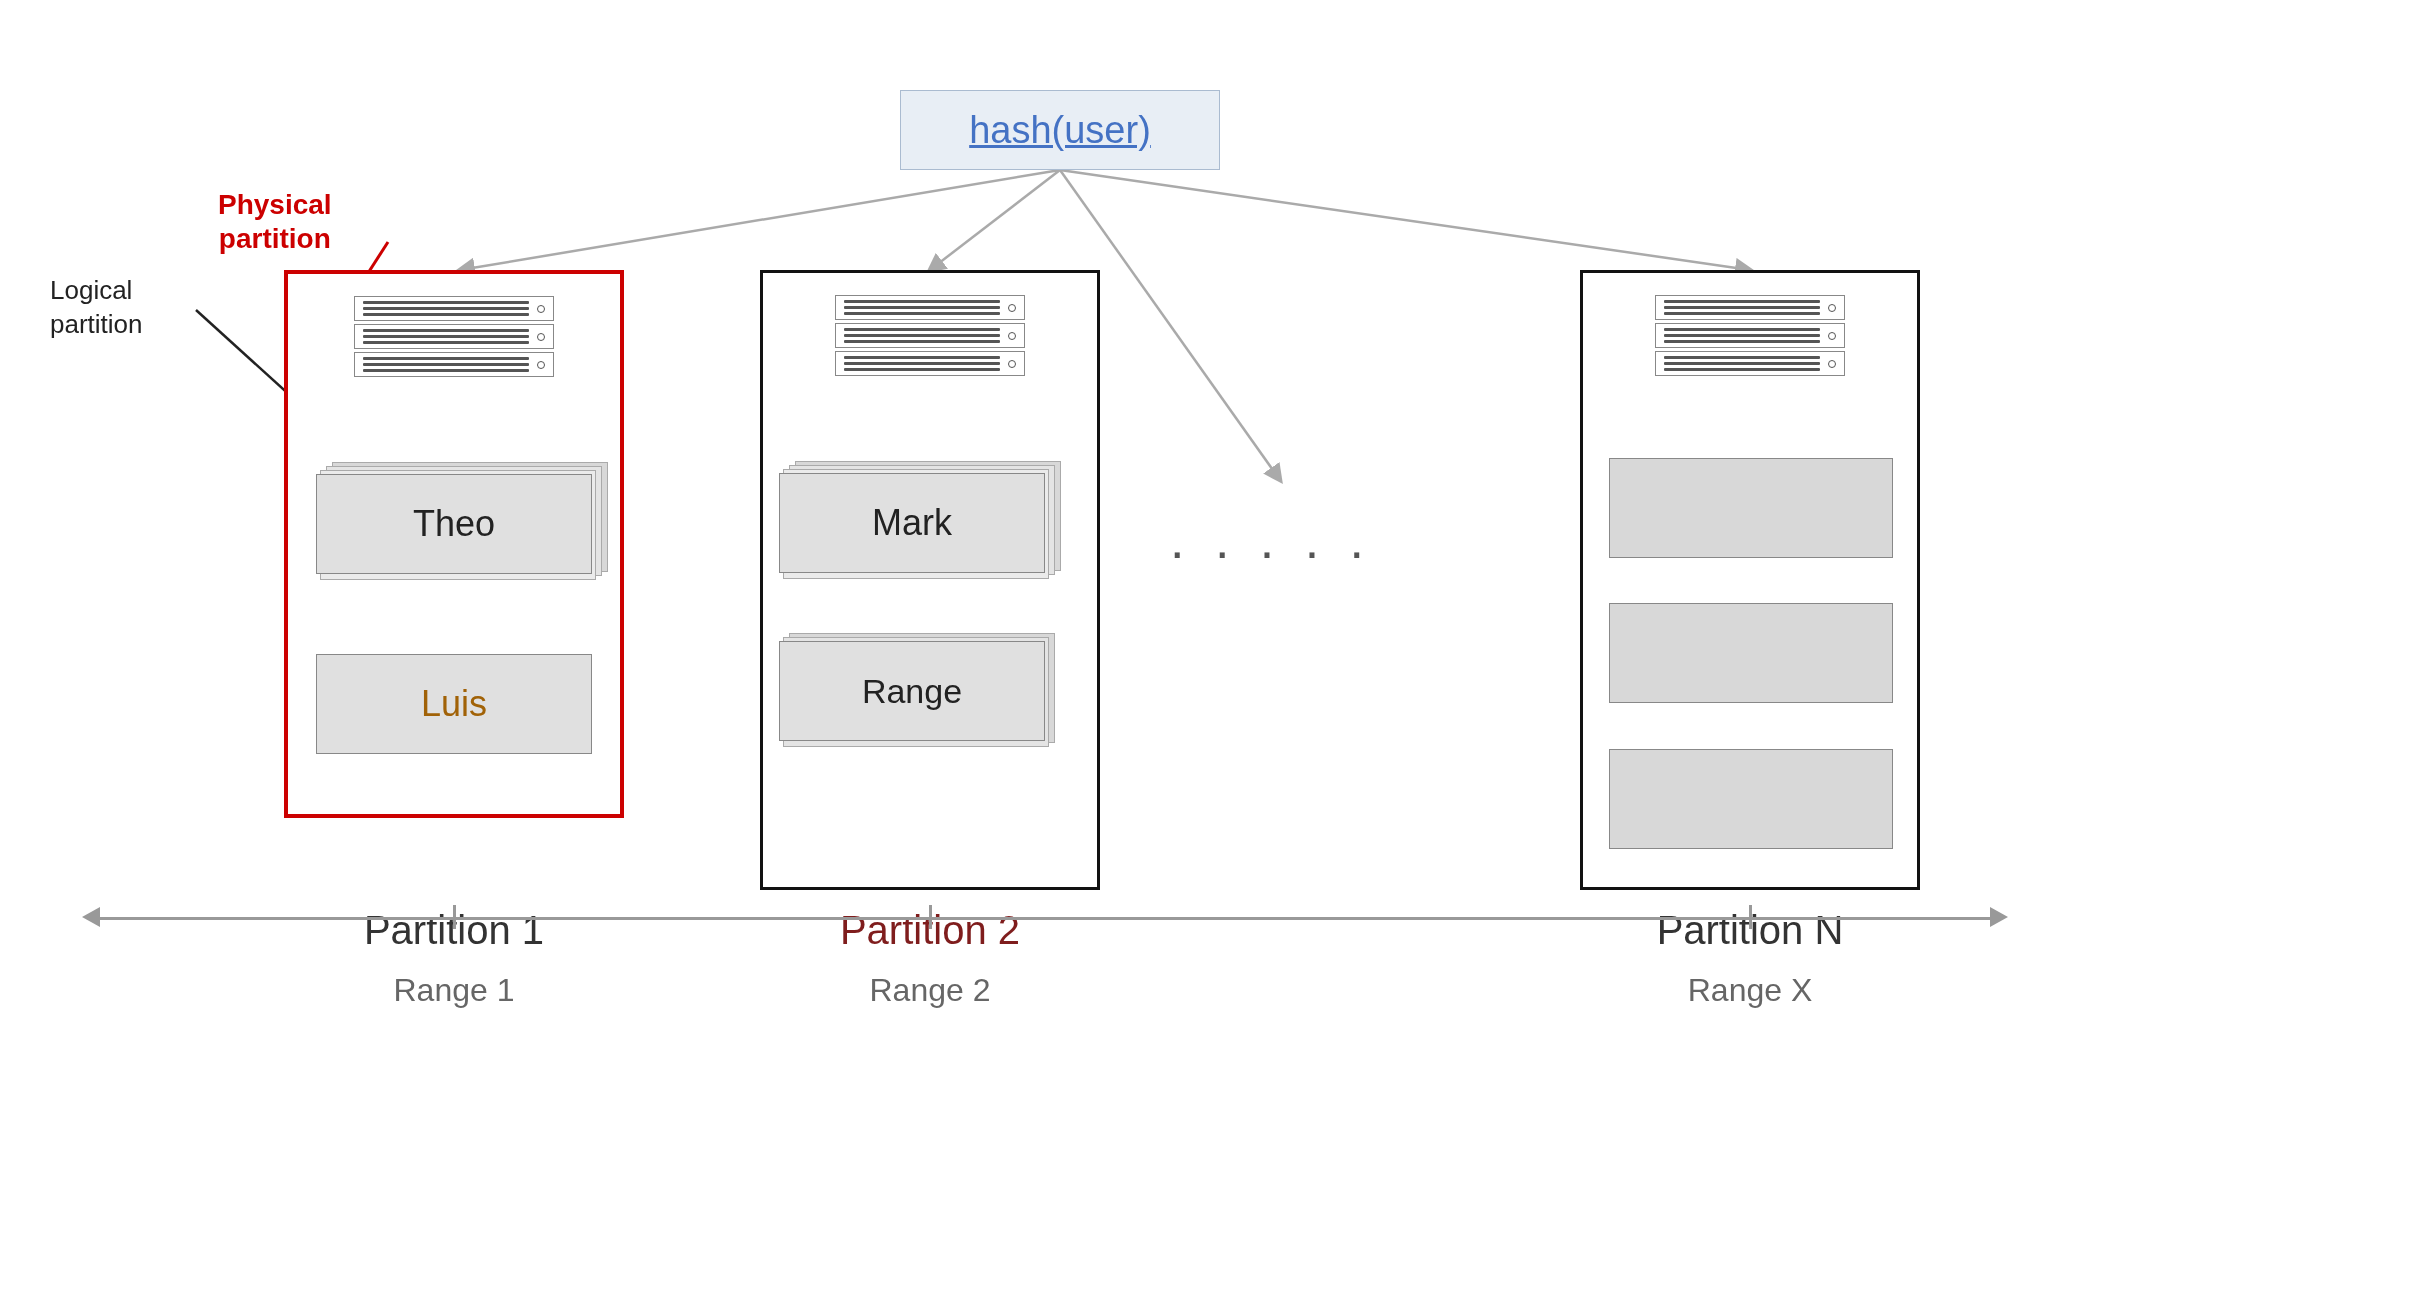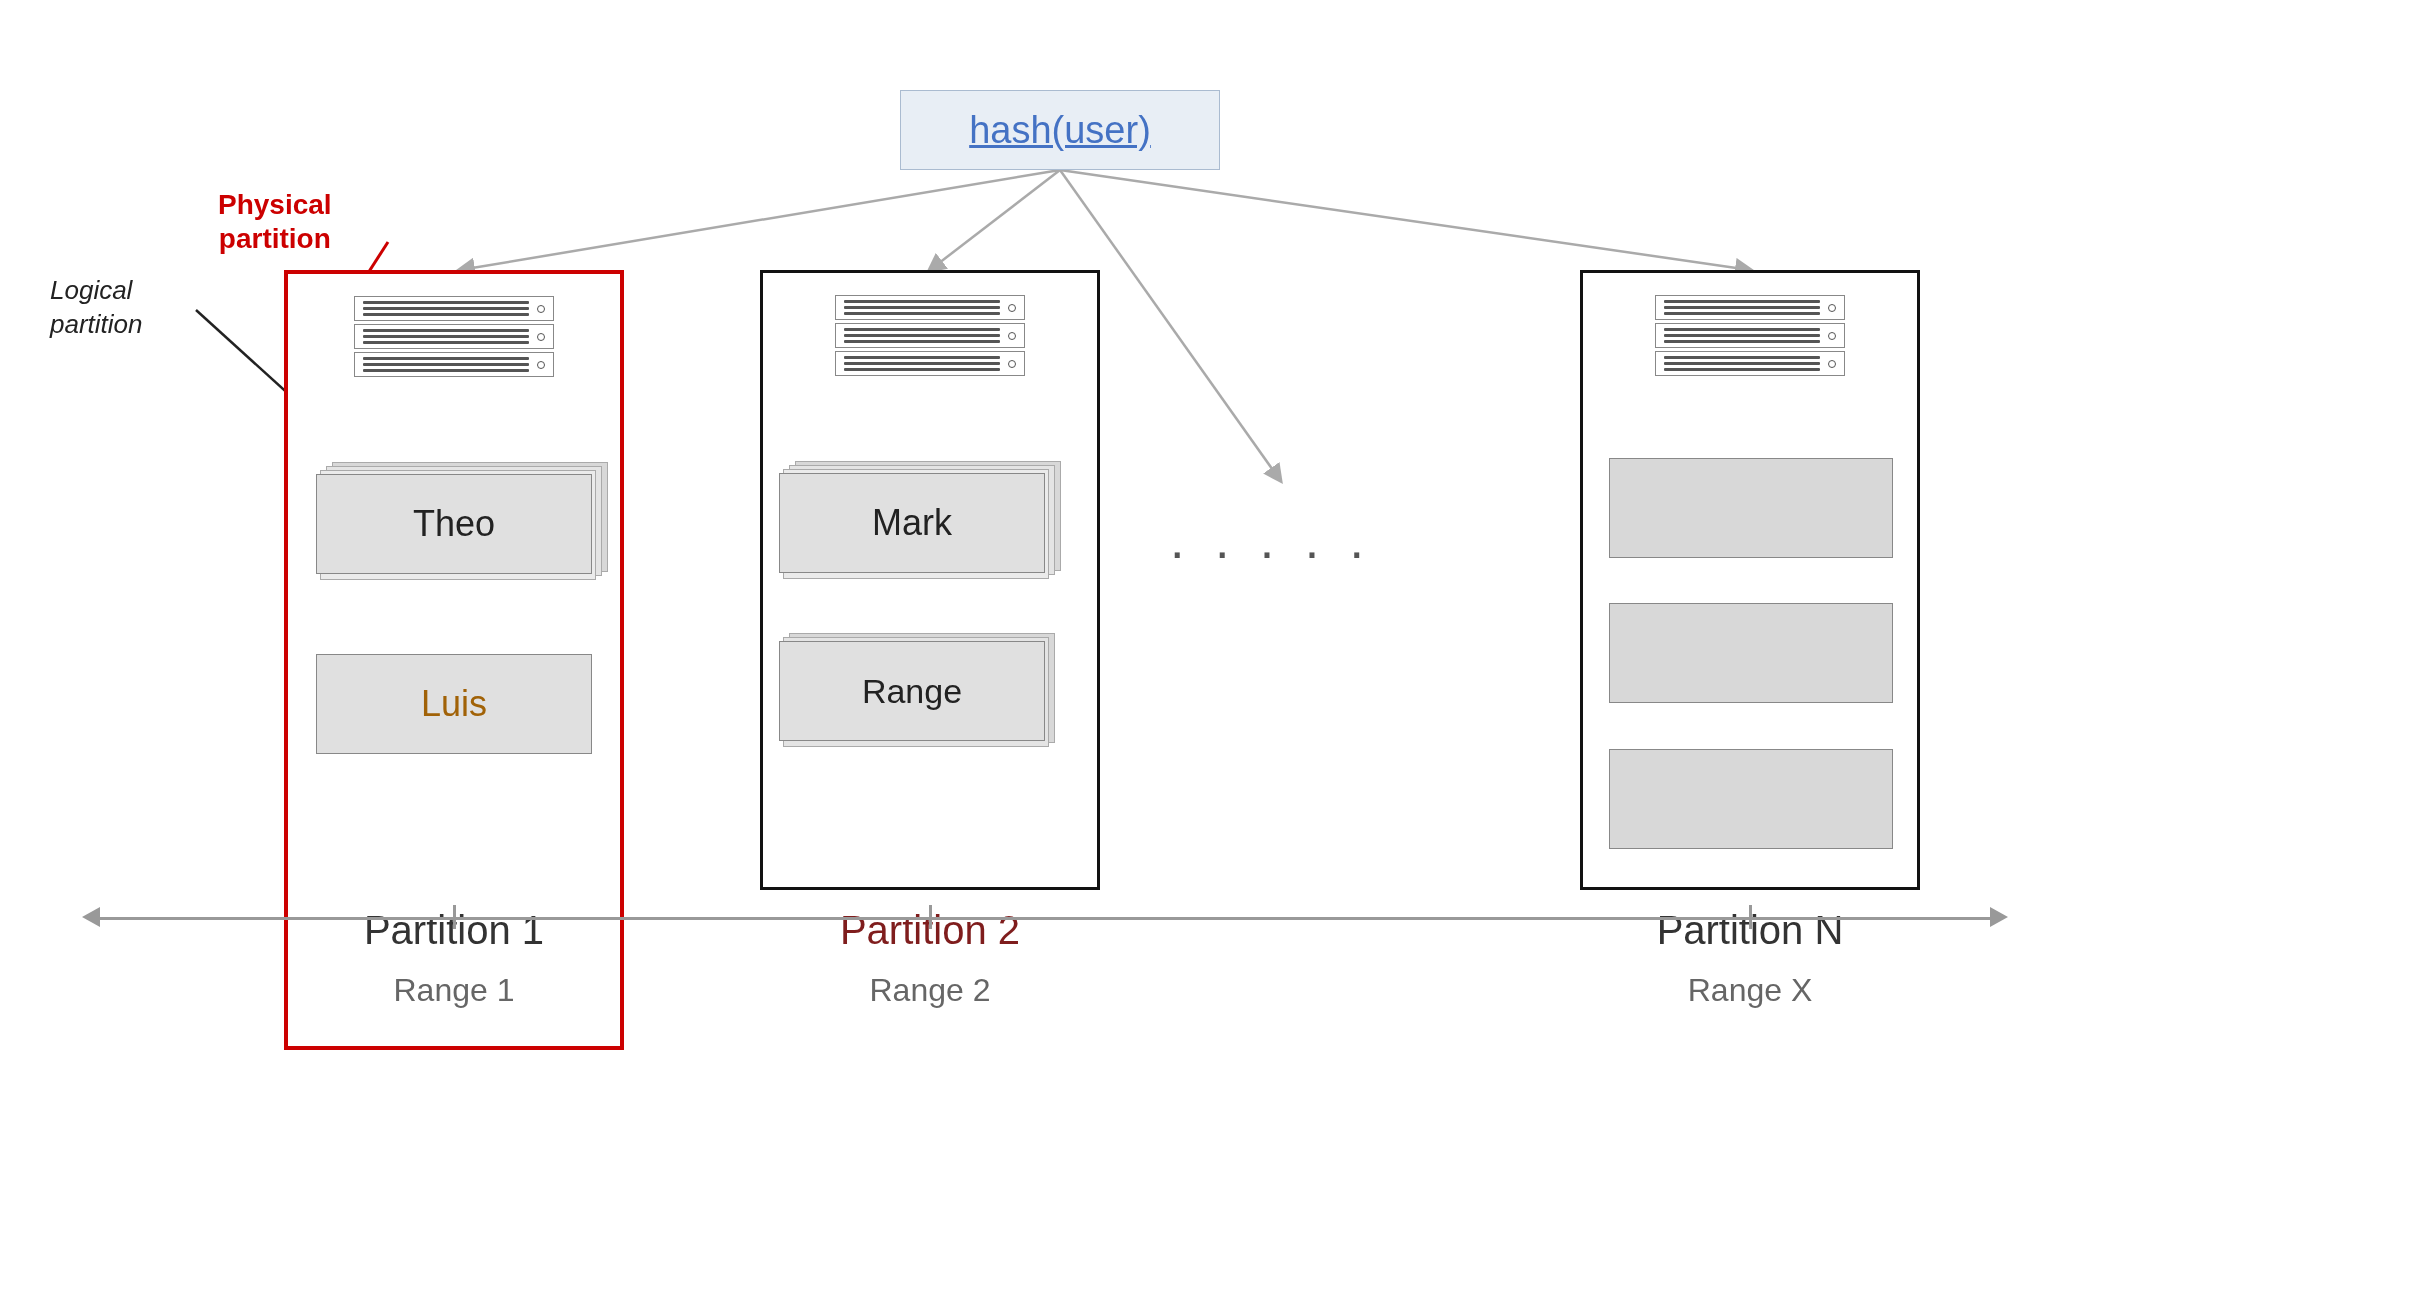--- a/index.html
+++ b/index.html
@@ -155,26 +155,26 @@
 
   <div class="hash-node">
     <span class="hash-node-label">hash(user)</span>
   </div>
 
   <div class="physical-label" style="top:188px; left:218px; color:#cc0000; font-size:28px; font-weight:bold; line-height:1.2;">
     <span>Physical</span><br>
     <span>partition</span>
   </div>
 
-  <div class="logical-label" style="top:274px; left:50px; font-size:26px; color:#222; line-height:1.3;font-style:italic;">
+  <div class="logical-label" style="top:274px; left:50px; font-size:26px; color:#222; line-height:1.3;">
     <span>Logical</span><br>
     <span>partition</span>
   </div>
 
-  <div class="partition-box red" style="top:270px; left:284px; width:340px; height:780px;">
+  <div class="partition-box red" style="top:270px; left:284px; width:340px; height:548px;">
 
     <div style="position:absolute; top:22px; left:50%; transform:translateX(-50%); width:200px;">
 
       <div style="border:1.5px solid #888; background:#fff; padding:4px 8px; display:flex; align-items:center; gap:8px; margin-bottom:3px;">
         <div style="flex:1; display:flex; flex-direction:column; gap:3px;">
           <div style="height:3px; background:#555; border-radius:1px;"></div>
           <div style="height:3px; background:#555; border-radius:1px;"></div>
           <div style="height:3px; background:#555; border-radius:1px;"></div>
         </div>
         <div style="width:8px;height:8px;border:1.5px solid #555;border-radius:50%;"></div>

